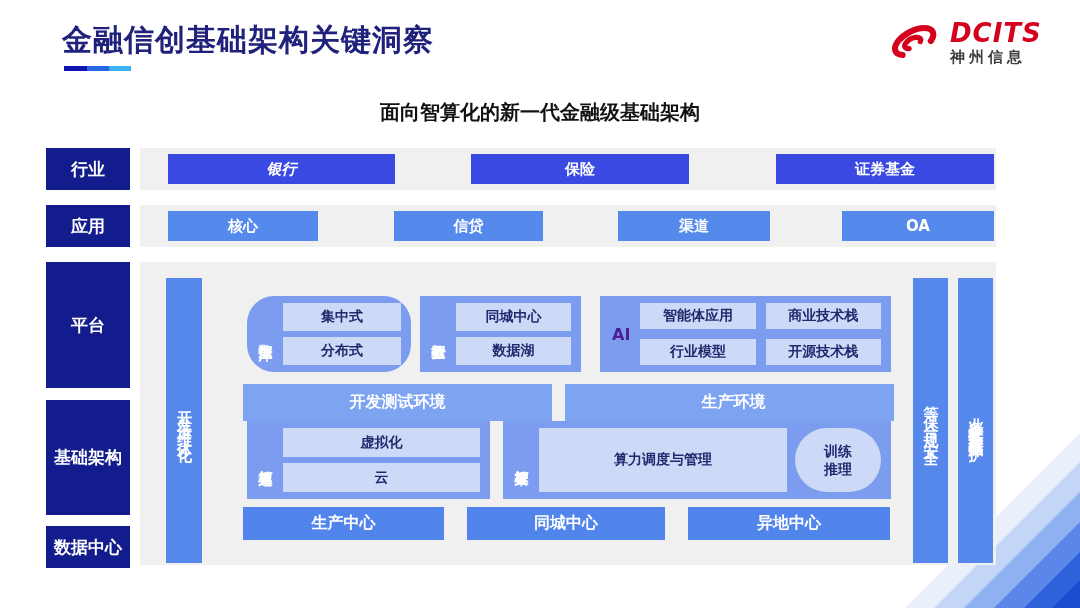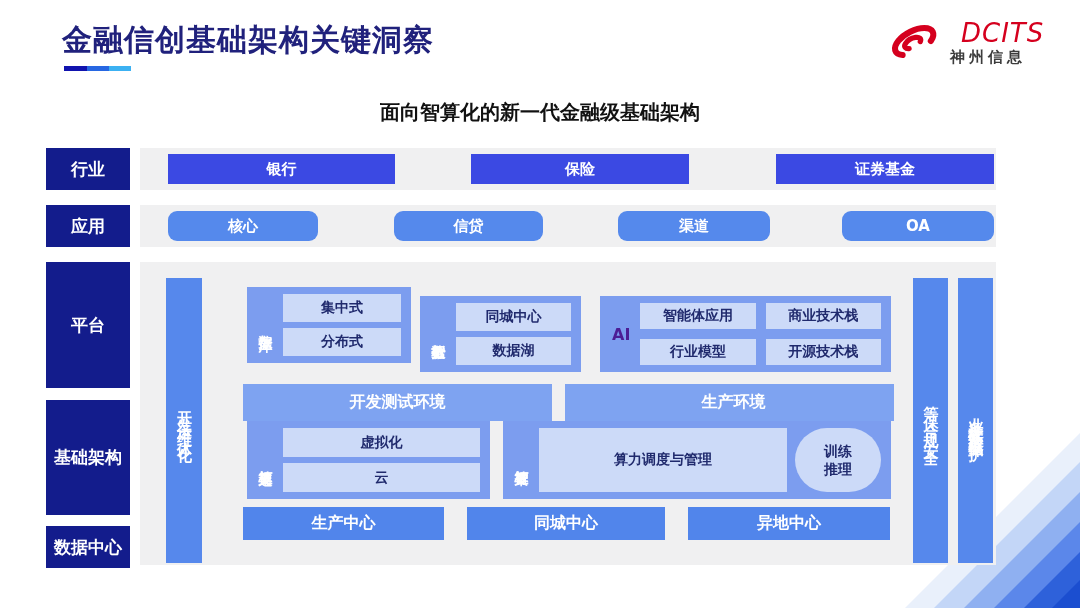--- a/index.html
+++ b/index.html
@@ -10,30 +10,30 @@
 
   .title{left:62px;top:20px;font-size:30px;font-weight:800;color:#20217c;letter-spacing:1px;}
   .underline{left:64px;top:66px;display:flex;}
   .useg{height:5px;}
   .useg1{width:23px;background:#1113ae;}
   .useg2{width:22px;background:#2767e2;}
   .useg3{width:22px;background:#3cb1f2;}
 
   .logo{left:886px;top:18px;display:flex;align-items:center;gap:8px;}
   .logo-text{display:flex;flex-direction:column;line-height:1.05;}
-  .logo-brand{font-size:26px;font-weight:400;font-style:italic;color:#d5001e;letter-spacing:1px;margin-left:11px;}
+  .logo-brand{font-size:26px;font-weight:700;font-style:italic;color:#d5001e;letter-spacing:1px;}
   .logo-company{font-size:15px;font-weight:700;color:#3c3c3c;letter-spacing:4px;margin-top:2px;}
 
   .subtitle{left:0;top:99px;width:1080px;text-align:center;font-size:20px;font-weight:800;color:#111111;}
 
   .navy{background:#131c8c;color:#ffffff;font-weight:700;font-size:17px;z-index:2;}
   .strip{background:#f0f0f1;z-index:1;}
 
   .btn1{background:#3b49e3;color:#ffffff;font-weight:700;font-size:15px;z-index:2;}
-  .btn2{background:#5589ec;color:#ffffff;font-weight:700;font-size:15px;z-index:2;border-radius:9px;}
+  .btn2{background:#5589ec;color:#ffffff;font-weight:700;font-size:15px;z-index:2;}
 
   .vbar{background:#5688ec;color:#ffffff;font-weight:700;font-size:15px;z-index:2;
         writing-mode:vertical-rl;text-orientation:upright;letter-spacing:6px;
         display:flex;align-items:center;justify-content:center;}
 
   .group{background:#7c9def;display:flex;gap:8px;padding:7px 10px;z-index:2;}
   .glabel{writing-mode:vertical-rl;text-orientation:upright;color:#ffffff;font-weight:700;
           font-size:14px;display:flex;align-items:center;justify-content:center;letter-spacing:1px;}
   .glabel-h{color:#4c1d95;font-weight:700;font-size:16px;display:flex;align-items:center;justify-content:center;padding:0 2px;}
   .gbody{flex:1;display:flex;flex-direction:column;gap:6px;}
@@ -86,34 +86,34 @@
   <div class="abs navy flexc" style="left:46px;top:148px;width:84px;height:42px;">行业</div>
   <div class="abs navy flexc" style="left:46px;top:205px;width:84px;height:42px;">应用</div>
   <div class="abs navy flexc" style="left:46px;top:262px;width:84px;height:126px;">平台</div>
   <div class="abs navy flexc" style="left:46px;top:526px;width:84px;height:42px;">数据中心</div>
   <div class="abs navy flexc" style="left:46px;top:400px;width:84px;height:115px;">基础架构</div>
 
   <div class="abs strip" style="left:140px;top:148px;width:856px;height:42px;"></div>
   <div class="abs strip" style="left:140px;top:205px;width:856px;height:42px;"></div>
   <div class="abs strip" style="left:140px;top:262px;width:856px;height:303px;"></div>
 
-  <div class="abs btn1 flexc" style="left:168px;top:154px;width:227px;height:30px;">银行</div>
+  <div class="abs btn1 flexc" style="left:168px;top:154px;width:227px;height:30px;font-style:italic;">银行</div>
   <div class="abs btn1 flexc" style="left:471px;top:154px;width:218px;height:30px;">保险</div>
   <div class="abs btn1 flexc" style="left:776px;top:154px;width:218px;height:30px;">证券基金</div>
 
   <div class="abs btn2 flexc" style="left:168px;top:211px;width:150px;height:30px;">核心</div>
   <div class="abs btn2 flexc" style="left:394px;top:211px;width:149px;height:30px;">信贷</div>
   <div class="abs btn2 flexc" style="left:618px;top:211px;width:152px;height:30px;">渠道</div>
   <div class="abs btn2 flexc" style="left:842px;top:211px;width:152px;height:30px;">OA</div>
 
   <div class="abs vbar" style="left:166px;top:278px;width:36px;height:285px;">开发运维一体化</div>
   <div class="abs vbar" style="left:913px;top:278px;width:35px;height:285px;letter-spacing:9px;">等保合规安全</div>
   <div class="abs vbar" style="left:958px;top:278px;width:35px;height:285px;letter-spacing:3px;">业务连续性及数据保护</div>
 
-  <div class="abs group" style="left:247px;top:287px;width:164px;height:76px;">
+  <div class="abs group" style="left:247px;top:296px;width:164px;height:76px;border-radius:27px;">
     <div class="glabel">数据库</div>
     <div class="gbody">
       <div class="ibox">集中式</div>
       <div class="ibox">分布式</div>
     </div>
   </div>
 
   <div class="abs group" style="left:420px;top:296px;width:161px;height:76px;">
     <div class="glabel" style="letter-spacing:0;">数据分析</div>
     <div class="gbody">

